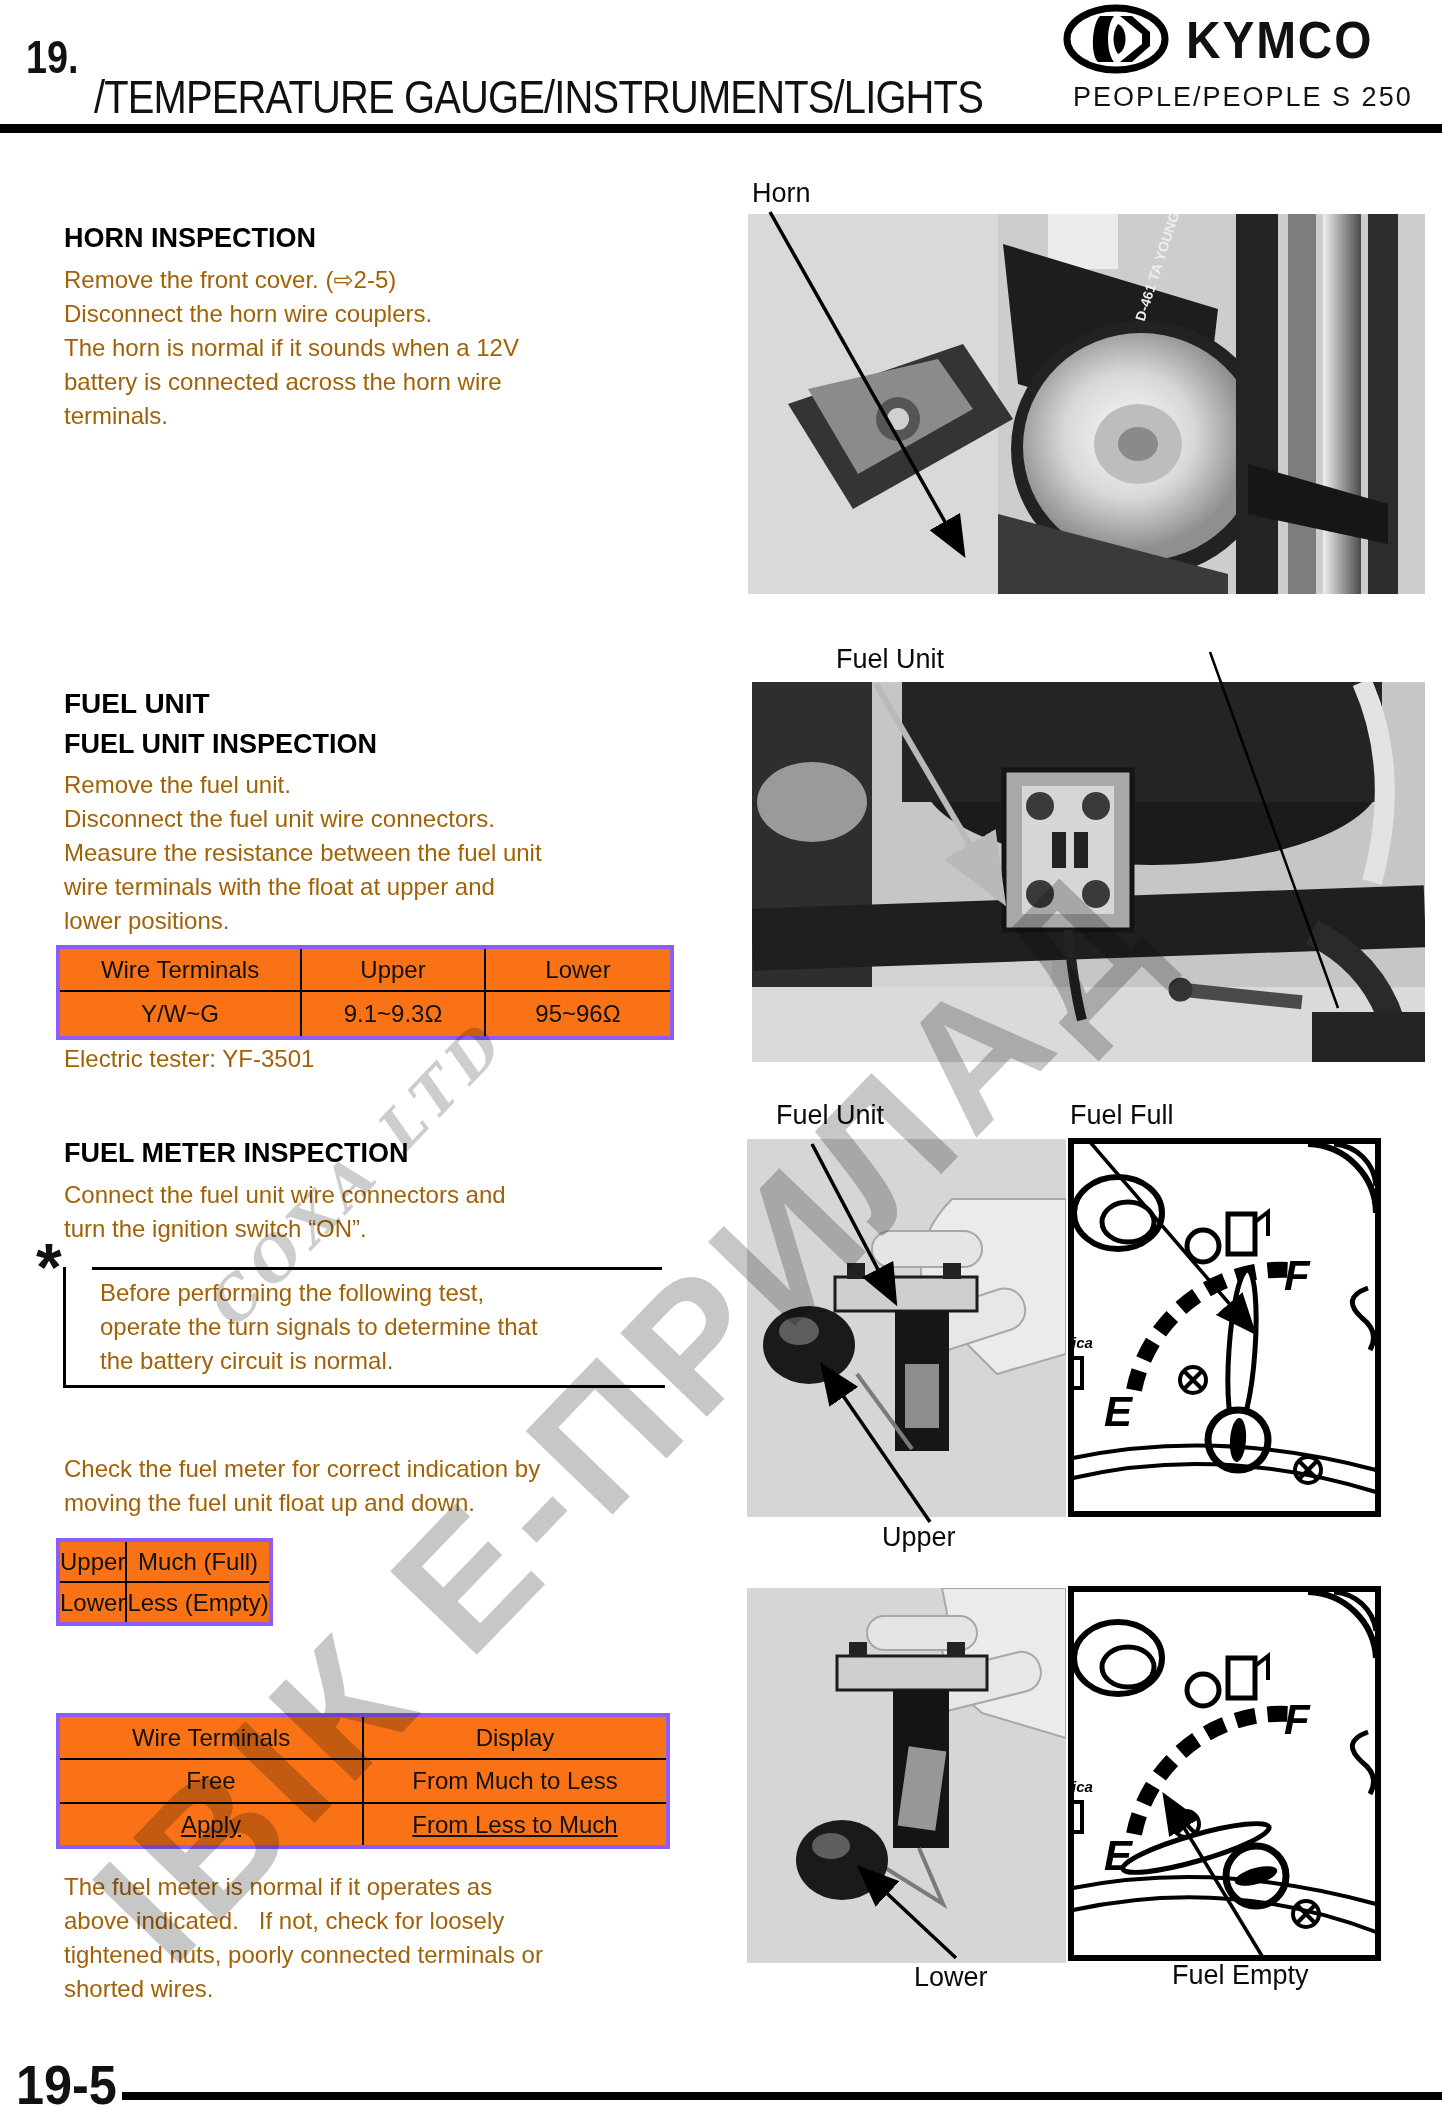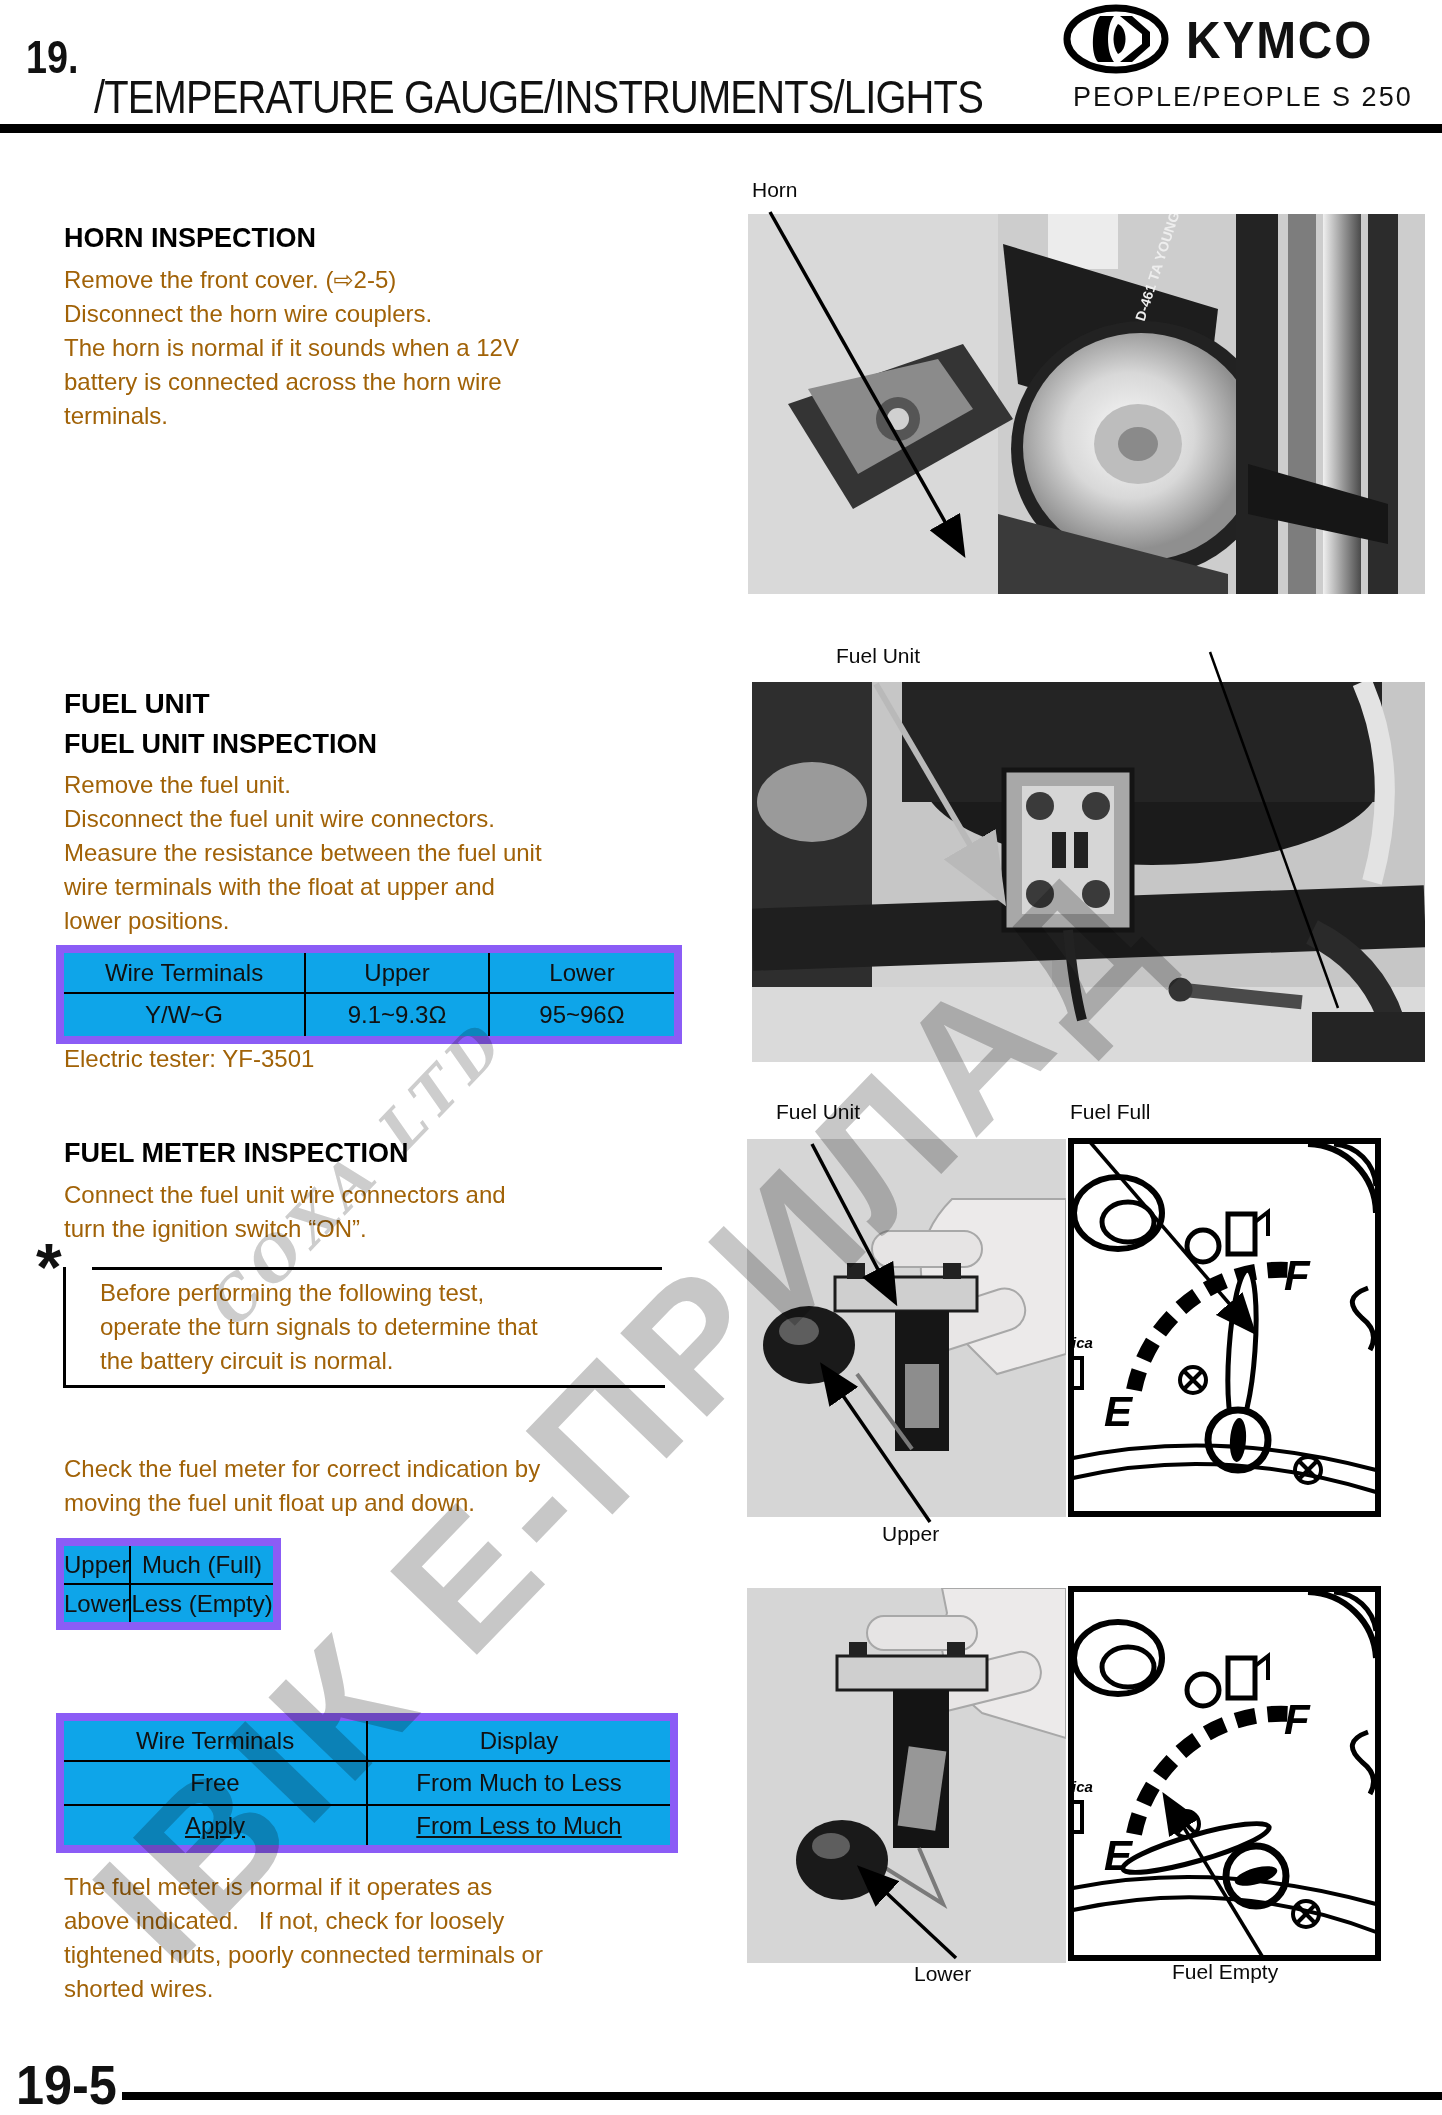--- a/index.html
+++ b/index.html
@@ -4,24 +4,24 @@
 <style>
   html,body{margin:0;padding:0;background:#666;}
   #page{
     position:relative;width:1442px;height:2115px;background:#fff;
     font-family:"Liberation Sans","DejaVu Sans",sans-serif;color:#111;
     overflow:hidden;margin:0 auto;
   }
   .abs{position:absolute;}
   .para{font-size:24px;line-height:34px;white-space:pre-line;color:#a16207;z-index:10;}
   .h1{font-weight:bold;font-size:27px;color:#000;z-index:10;}
-  .figlabel{font-size:21px;color:#0a0a0a;z-index:12;text-align:center;}
+  .figlabel{font-size:27px;color:#0a0a0a;z-index:12;text-align:center;}
   .cond{transform-origin:left top;display:inline-block;white-space:nowrap;}
   
-  table.man{border-collapse:collapse;border:8px solid #8b5cf6;background:#0ea5e9;z-index:10;position:absolute;}
+  table.man{border-collapse:collapse;border:4px solid #8b5cf6;background:#f97316;z-index:10;position:absolute;}
   table.man td{border:2px solid #000;text-align:center;font-size:24px;color:#111;padding:0;}
   
   .photo{position:absolute;z-index:1;overflow:hidden;}
   .gauge{position:absolute;z-index:2;background:#fff;}
   #overlay{position:absolute;left:0;top:0;z-index:30;pointer-events:none;}
   #watermark1,#watermark2{
     position:absolute;z-index:40;pointer-events:none;mix-blend-mode:multiply;
     white-space:nowrap;
   }
   #watermark1{

